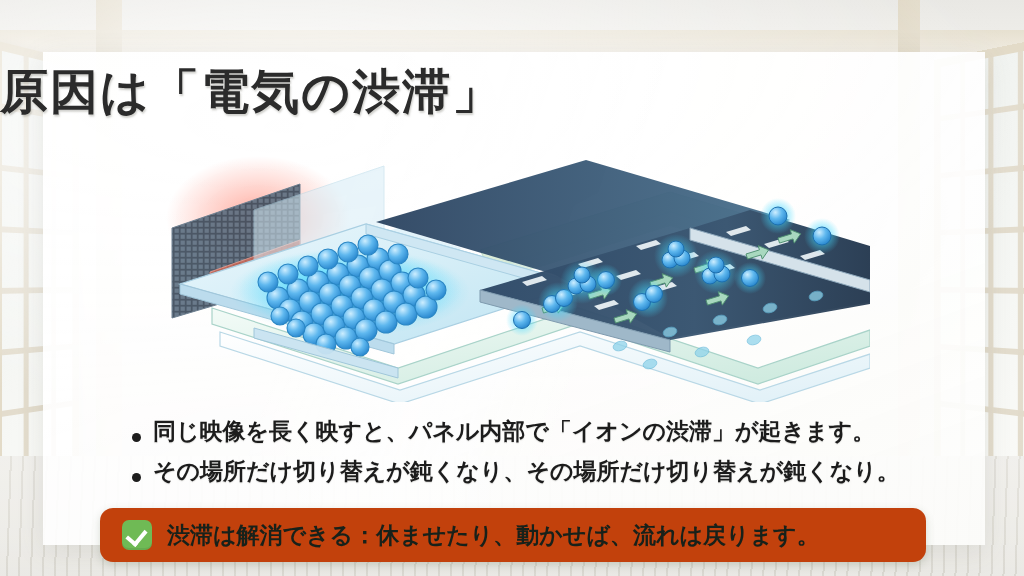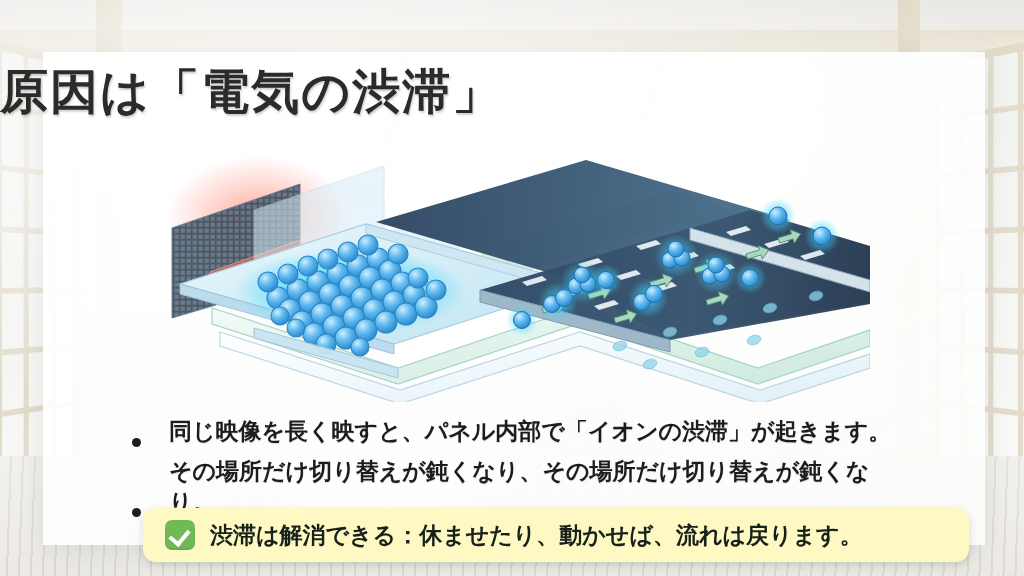--- a/index.html
+++ b/index.html
@@ -58,30 +58,30 @@
     font-size:48px;font-weight:bold;color:#2b2b2b;letter-spacing:2px;
     text-shadow:1px 2px 2px rgba(120,120,110,.35);
     font-family:"DejaVu Sans","Liberation Sans",sans-serif;}
 
   
   .illus{position:absolute;left:150px;top:132px;width:720px;height:270px;}
   .illus svg{display:block;width:720px;height:270px;}
 
   
   .bullets{position:absolute;left:132px;top:416px;width:780px;}
-  .bullet{display:flex;align-items:flex-end;gap:28px;margin-bottom:9px;}
+  .bullet{display:flex;align-items:center;gap:12px;margin-bottom:9px;}
   .dot{width:9px;height:9px;border-radius:50%;background:#1d1d1d;margin-top:12px;flex:0 0 auto;}
   .btext{font-size:23px;font-weight:bold;color:#1c1c1c;line-height:1.34;
     font-family:"DejaVu Sans","Liberation Sans",sans-serif;
     text-shadow:0 1px 1px rgba(140,140,130,.25);}
 
   
   .callout{position:absolute;left:100px;top:508px;width:826px;height:54px;
-    border-radius:13px;background:#fef9c3;display:flex;align-items:center;
-    box-shadow:0 3px 8px rgba(80,100,70,.22);margin-left:43px;}
+    border-radius:13px;background:#c2410c;display:flex;align-items:center;
+    box-shadow:0 3px 8px rgba(80,100,70,.22);}
   .chk{width:30px;height:30px;border-radius:7px;background:#6fba55;
     margin-left:22px;flex:0 0 auto;position:relative;
     box-shadow:inset 0 -2px 0 rgba(0,0,0,.07);}
   .chk:after{content:"";position:absolute;left:8px;top:6px;width:9px;height:15px;
     border-right:4.5px solid #fff;border-bottom:4.5px solid #fff;transform:rotate(40deg);}
   .ctext{margin-left:15px;font-size:23px;font-weight:bold;color:#17211a;
     font-family:"DejaVu Sans","Liberation Sans",sans-serif;}
 </style>
 </head>
 <body>

